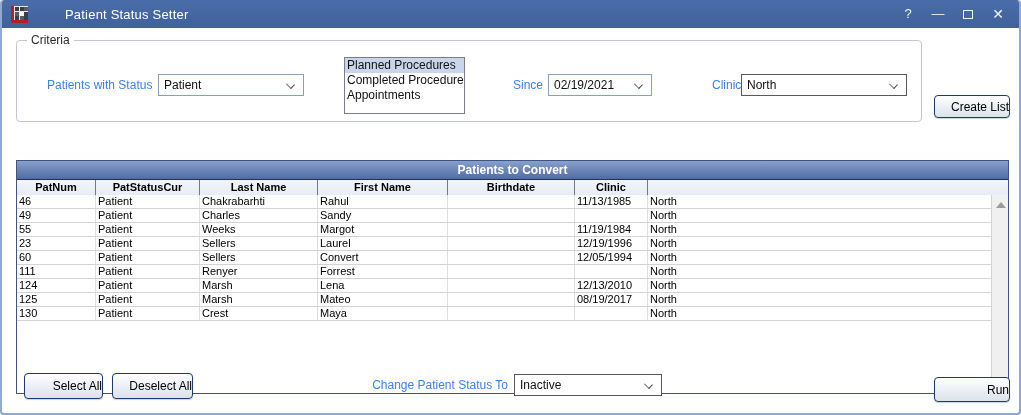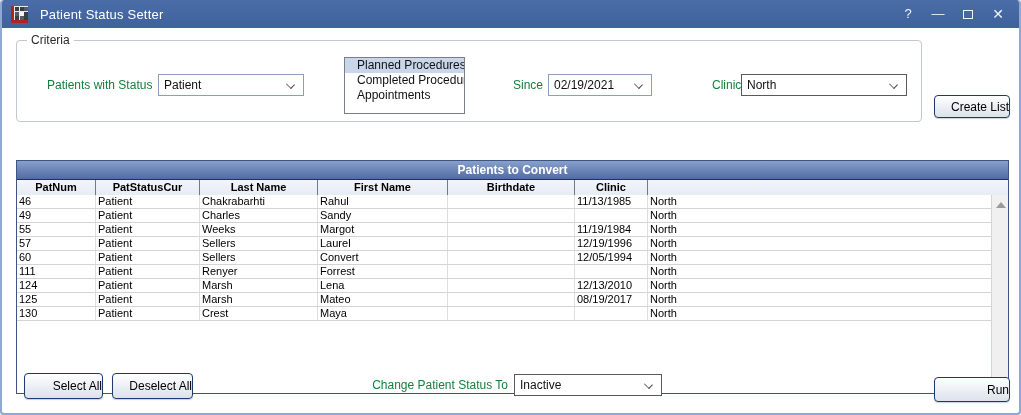--- a/index.html
+++ b/index.html
@@ -5,54 +5,54 @@
   * { margin:0; padding:0; box-sizing:border-box; }
   html,body { background:#e8e8e8; font-family:"Liberation Sans", sans-serif; }
   .window {
     position:relative; width:1021px; height:415px; background:#ffffff;
     border:2px solid #8fa9d4; border-top:none; border-radius:4px; overflow:hidden;
   }
   
   .titlebar {
     position:absolute; left:0; top:0; width:100%; height:28px;
     background:linear-gradient(#4a6ca8, #40629b); color:#fff;
-    display:flex; align-items:center;
+    display:flex; align-items:center;gap:25px;
   }
   .app-icon { width:17px; height:17px; margin-left:9px; display:block; }
   .title-text { font-size:13px; margin-left:12px; letter-spacing:.2px; }
   .tb-buttons { position:absolute; right:6px; top:0; height:28px; display:flex; align-items:center; }
   .tb-btn { width:30px; height:28px; color:#eef2fa; font-size:13px; text-align:center; line-height:28px; cursor:default; }
   .tb-btn.max span { display:inline-block; width:10px; height:9px; border:1px solid #eef2fa; vertical-align:middle; }
   .tb-btn.close { font-size:14px; }
   
   .groupbox {
     position:absolute; left:14px; top:40px; width:906px; height:82px;
     border:1px solid #c3c8cf; border-radius:4px;
   }
   .group-label {
     position:absolute; top:-8px; left:10px; background:#fff; padding:0 4px;
     font-size:12px; color:#2b2b2b;
   }
-  .field-label { position:absolute; font-size:12px; color:#15803d; white-space:nowrap; }
+  .field-label { position:absolute; font-size:12px; color:#3b82f6; white-space:nowrap; }
   .combo {
     position:absolute; height:22px; background:#fff; border:1px solid #89a0b8;
     font-size:12px; color:#111; display:flex; align-items:center;
     padding-left:5px; cursor:default;
   }
   .combo.dark { border-color:#5a5a5a; }
   .combo .chev {
     position:absolute; right:9px; top:6px; width:7px; height:7px;
     border-right:1px solid #4a4a4a; border-bottom:1px solid #4a4a4a;
     transform:rotate(45deg) scale(1,.8);
   }
   .listbox {
     position:absolute; left:327px; top:16px; width:121px; height:57px;
     border:1px solid #7a7f87; background:#fff; font-size:12px; overflow:hidden;
   }
-  .lb-item { height:15px; line-height:15px; padding-left:12px; color:#111; white-space:nowrap; cursor:default; }
+  .lb-item { height:15px; line-height:15px; padding-left:2px; color:#111; white-space:nowrap; cursor:default; }
   .lb-item.selected { background:#c9d6ea; }
   
   .od-btn {
     position:absolute; background:linear-gradient(#ffffff,#e9edf3 60%,#dde2ea);
     border:1px solid #1d3a6e; border-radius:4px; font-family:"Liberation Sans",sans-serif;
     font-size:12px; color:#000; text-align:right; cursor:default;
     box-shadow:0 1px 1px rgba(40,70,120,.25);
   }
   
   .grid {
@@ -183,21 +183,21 @@
         <div class="grow">
           <div class="gcell">55</div>
           <div class="gcell">Patient</div>
           <div class="gcell">Weeks</div>
           <div class="gcell">Margot</div>
           <div class="gcell"></div>
           <div class="gcell">11/19/1984</div>
           <div class="gcell">North</div>
         </div>
         <div class="grow">
-          <div class="gcell">57</div>
+          <div class="gcell">23</div>
           <div class="gcell">Patient</div>
           <div class="gcell">Sellers</div>
           <div class="gcell">Laurel</div>
           <div class="gcell"></div>
           <div class="gcell">12/19/1996</div>
           <div class="gcell">North</div>
         </div>
         <div class="grow">
           <div class="gcell">60</div>
           <div class="gcell">Patient</div>

